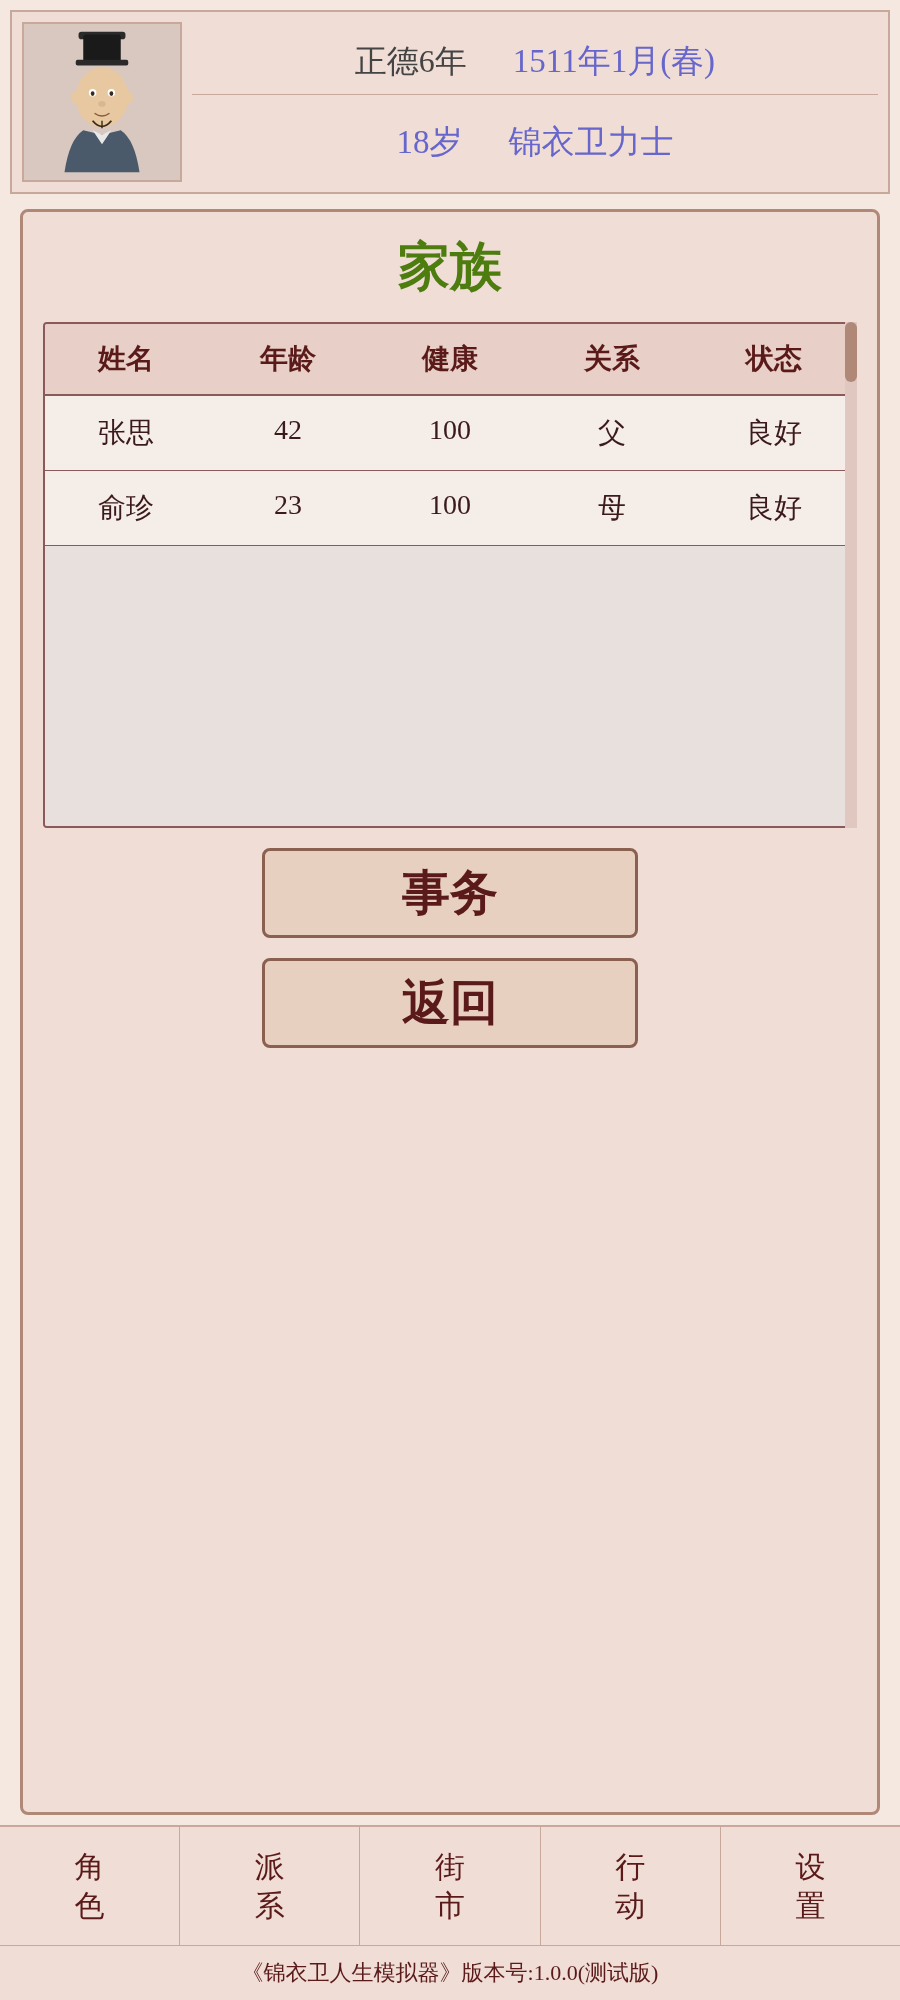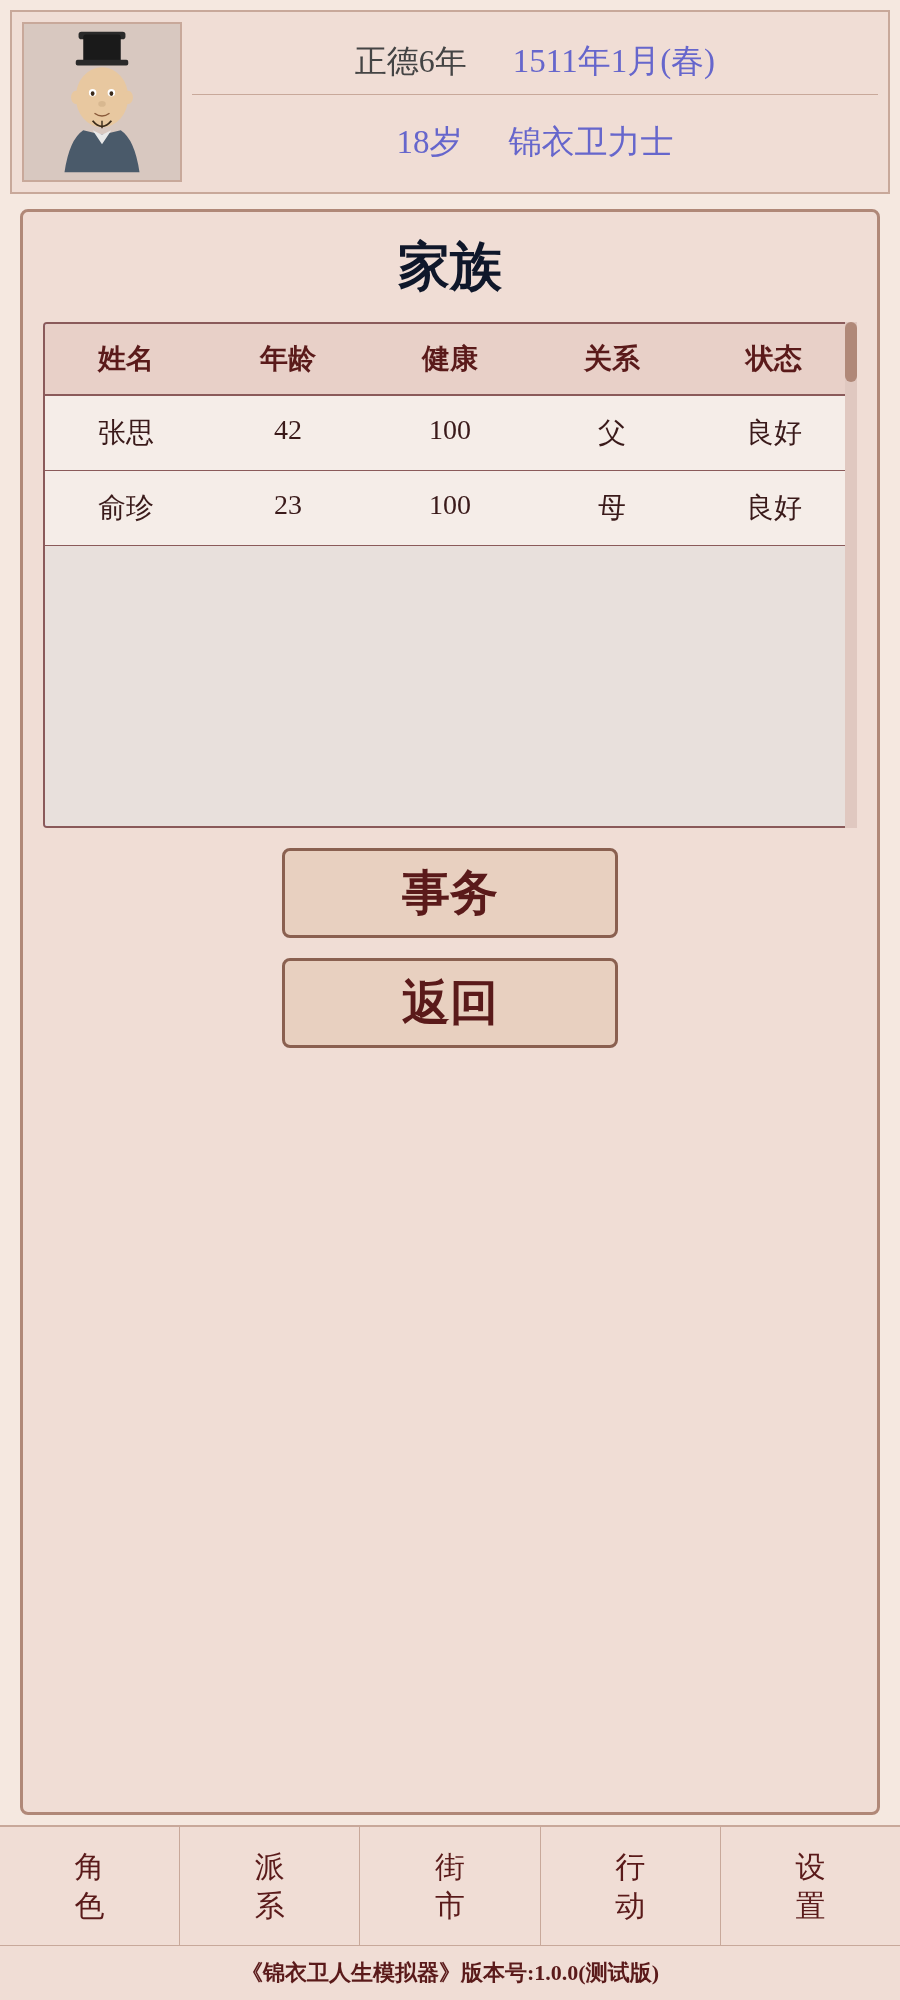--- a/index.html
+++ b/index.html
@@ -93,21 +93,21 @@
       border-radius: 8px;
       padding: 20px;
       flex: 1;
       display: flex;
       flex-direction: column;
     }
 
     .panel-title {
       text-align: center;
       font-size: 52px;
-      color: #0f172a;
+      color: #4d7c0f;
       font-weight: bold;
       margin-bottom: 20px;
     }
 
     
     .family-table {
       border: 2px solid #8a5a5a;
       border-radius: 4px;
       overflow: hidden;
       background-color: #c4b5fd;
@@ -182,21 +182,21 @@
     
     .button-area {
       display: flex;
       flex-direction: column;
       align-items: center;
       gap: 20px;
       margin-top: 20px;
     }
 
     .action-button {
-      width: 336px;
+      width: 376px;
       height: 90px;
       background-color: #e8d0c0;
       border: 3px solid #8a6050;
       border-radius: 8px;
       font-size: 48px;
       color: #5a1a1a;
       font-family: "SimSun", "宋体", serif;
       cursor: pointer;
       display: flex;
       align-items: center;
@@ -231,21 +231,20 @@
     }
 
     
     .footer {
       background-color: #f0ddd5;
       text-align: center;
       padding: 12px;
       font-size: 22px;
       color: #5a1a1a;
       border-top: 1px solid #c8a89a;
-      font-weight: bold;
     }
   </style>
 </head>
 <body>
 
 <div class="header">
   <div class="avatar-container">
     <svg class="avatar-svg" viewBox="0 0 140 160" xmlns="http://www.w3.org/2000/svg">
 
       <rect x="45" y="5" width="50" height="8" rx="3" fill="#2a2a2a"></rect>

